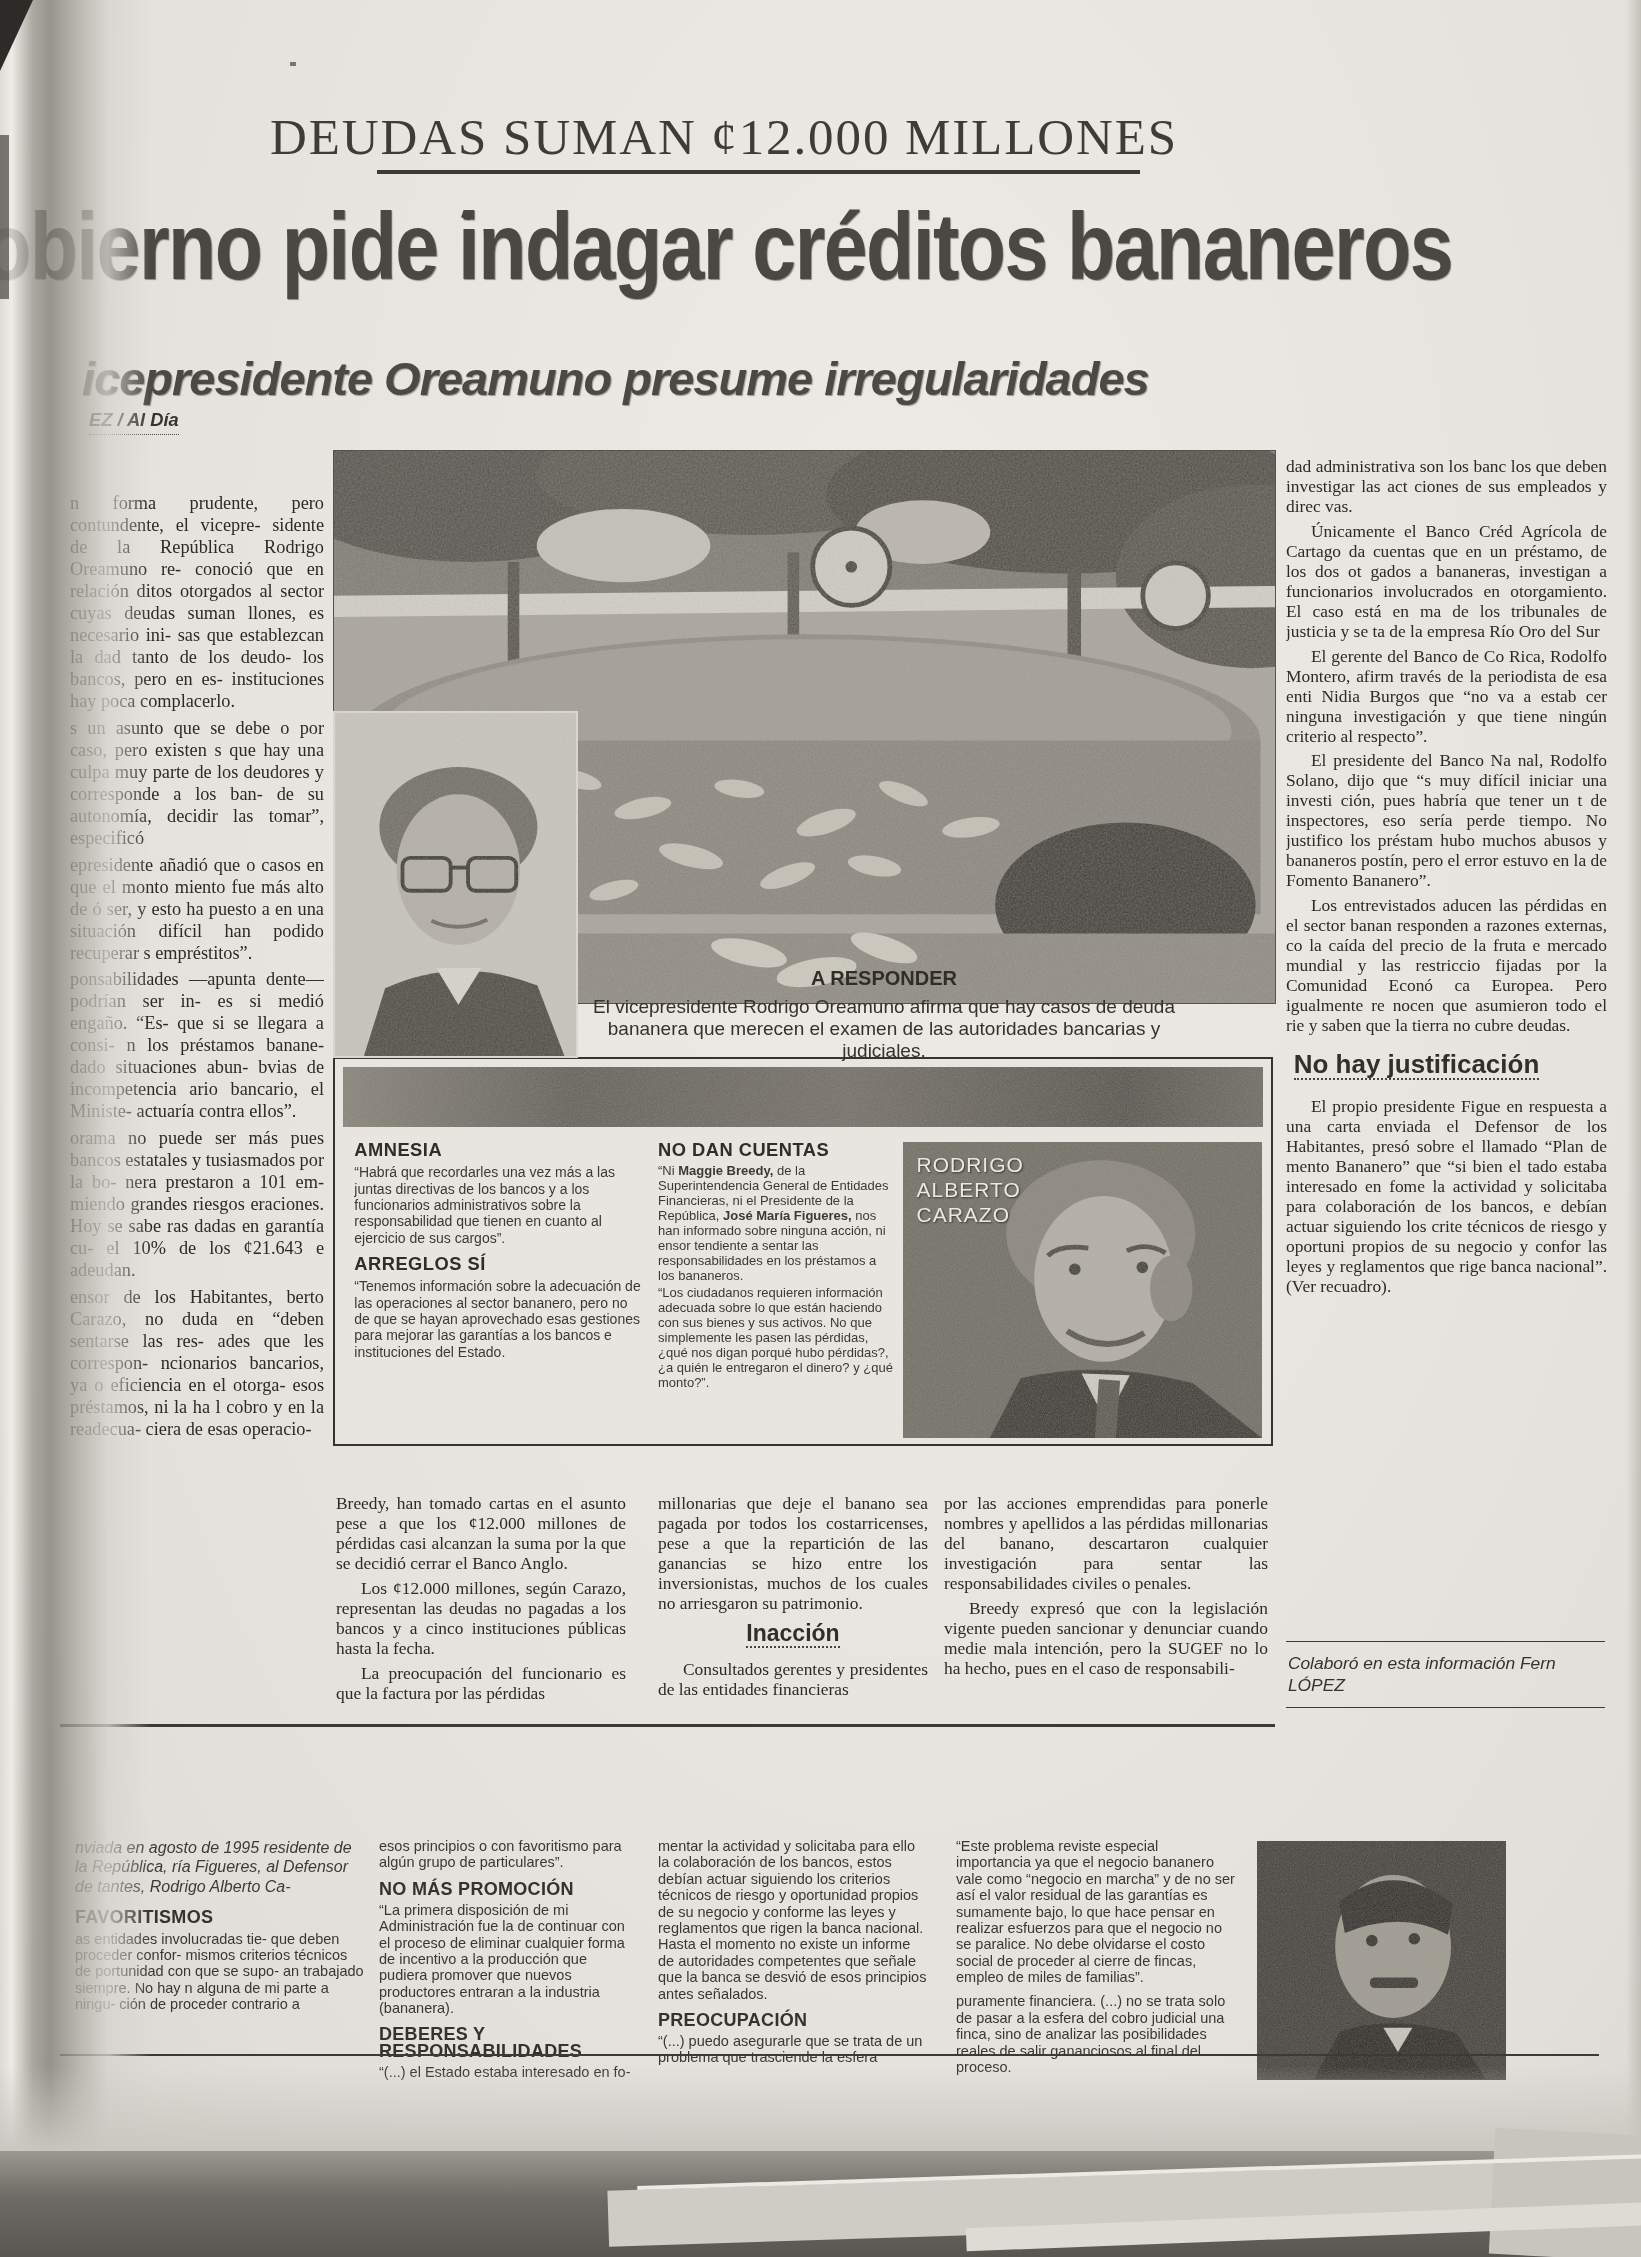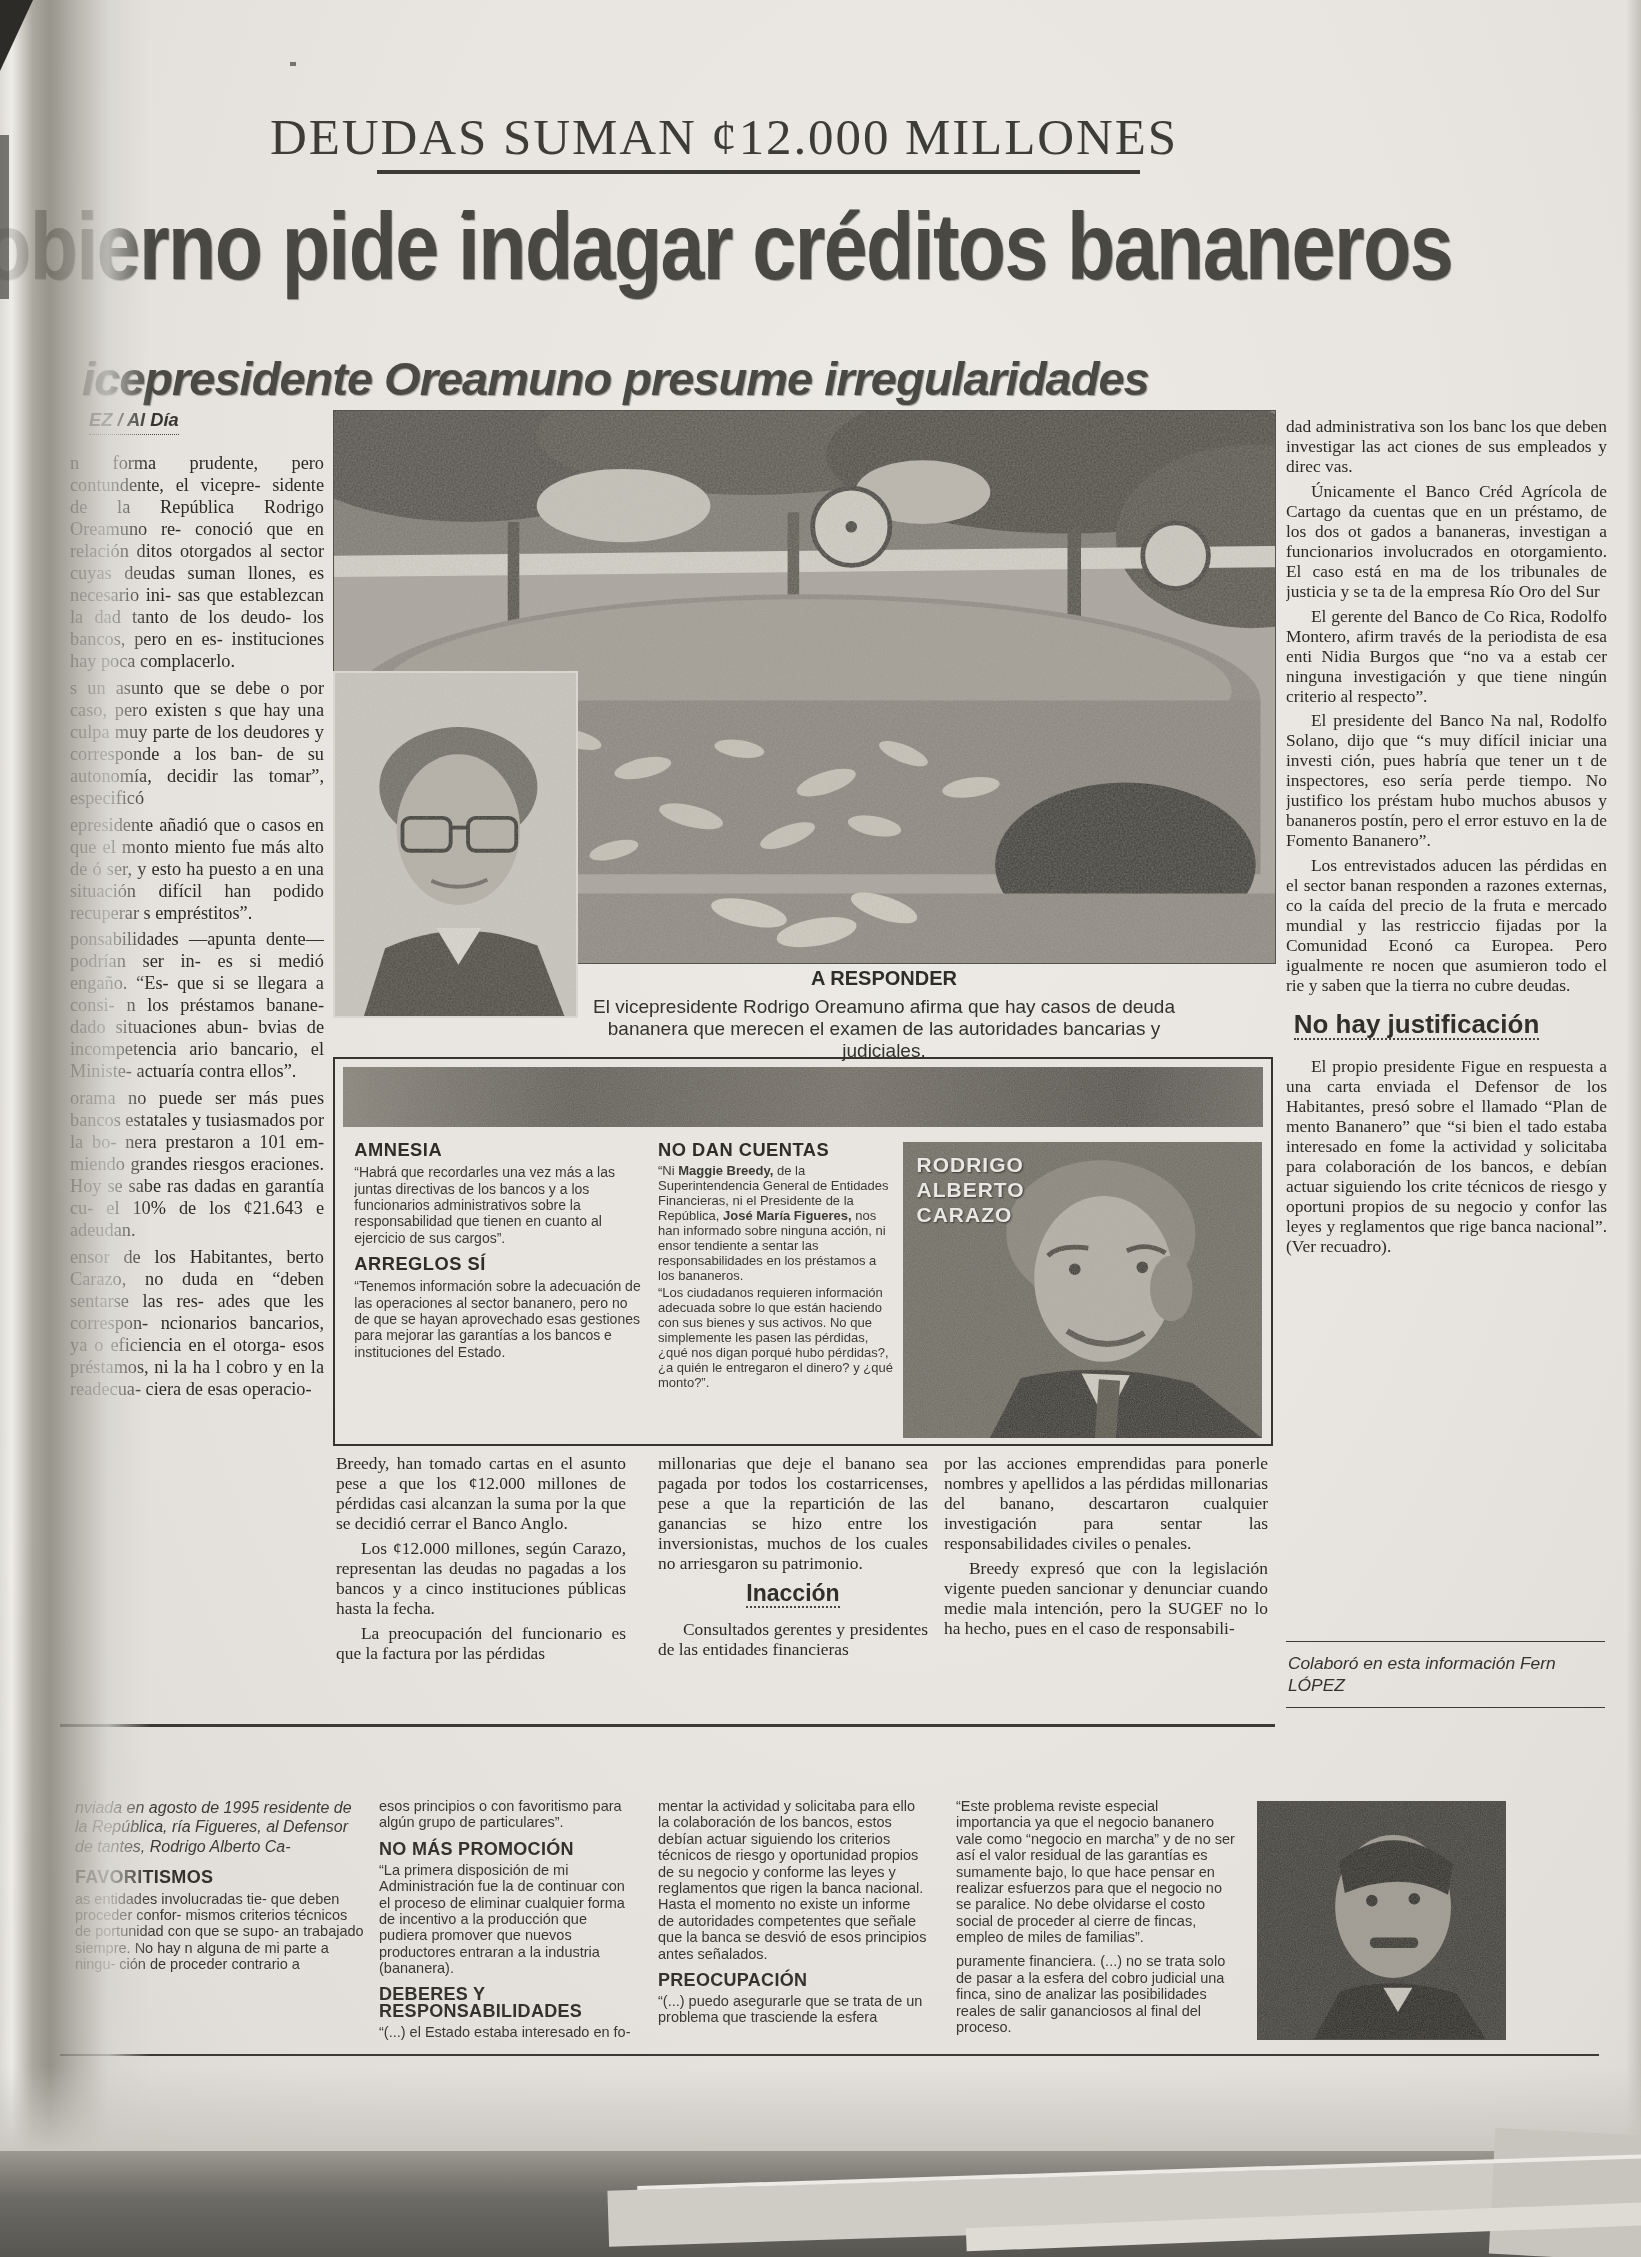--- a/index.html
+++ b/index.html
@@ -1,21 +1,21 @@
 <!DOCTYPE html>
 <html><head>
 <meta charset="utf-8">
 <style>
   html,body{margin:0;padding:0;background:#555;}
   #page{position:relative;width:1641px;height:2257px;overflow:hidden;
         background:radial-gradient(ellipse at 55% 30%, #edebe6 0%, #e8e5e0 45%, #e2dfda 78%, #d6d3cd 100%);
         font-family:"Liberation Serif",serif;color:#2b2a26;}
   .abs{position:absolute;}
   .serif{font-family:"Liberation Serif",serif;}
-  .cut{overflow:hidden;}
+  .cut{overflow:hidden;margin-top:40px;}
   .col{text-align:justify;}
   .col p{margin:0 0 4.8px 0;}
   .ind{text-indent:25px;}
 
   #kicker{left:241px;top:108px;width:966px;text-align:center;font-size:51px;letter-spacing:1.9px;
           color:#3d3c37;filter:blur(0.3px);}
   #kicker-underline{left:377px;top:170px;width:763px;height:3.9px;background:#3b3a36;}
   #headline{left:-17.4px;top:193px;margin:0;font-family:"Liberation Sans",sans-serif;font-weight:bold;
             font-size:94px;letter-spacing:-1.9px;white-space:nowrap;color:#4a4843;
             transform:scaleX(.84);transform-origin:left top;filter:blur(0.5px);
@@ -49,21 +49,21 @@
               text-shadow:1.9px 1.9px 0 rgba(40,40,36,.65), 0 0 4.8px rgba(255,255,255,.25);}
   .box-h{font-family:"Liberation Sans",sans-serif;font-weight:bold;font-size:18.3px;color:#2e2d29;
          margin:0 0 5.8px 0;letter-spacing:0.5px;}
   .bcol{position:absolute;top:83px;font-family:"Liberation Sans",sans-serif;color:#3a3934;text-align:left;}
   #bcol1{left:19.3px;width:290px;font-size:14px;line-height:16.4px;height:295px;overflow:hidden;}
   #bcol1 p{margin:0 0 9.7px 0;}
   #bcol2{left:323px;width:235px;font-size:13px;line-height:15px;height:295px;overflow:hidden;}
   #bcol2 p{margin:0 0 1.9px 0;}
   #box-photo{position:absolute;left:568px;top:83px;width:359px;height:296px;background:#6e6b62;overflow:hidden;}
   #box-photo .photo-label{position:absolute;left:13.5px;top:9.7px;font-family:"Liberation Sans",sans-serif;
-          font-weight:bold;font-size:21px;line-height:25px;color:#eae8e2;letter-spacing:1px;
+          font-weight:normal;font-size:21px;line-height:25px;color:#eae8e2;letter-spacing:1px;
           text-shadow:1px 1px 1.9px #3b3a35;}
 
   .midcol{top:1453px;height:259px;font-size:17.4px;line-height:20px;}
   #midcol1{left:336px;width:290px;}
   #midcol2{left:658px;width:270px;}
   #midcol3{left:944px;width:324px;}
   #inaccion{text-align:center;margin:9.7px 0 11.6px 0;}
   #inaccion span{font-family:"Liberation Sans",sans-serif;font-weight:bold;font-size:23px;color:#2f2e29;
                  border-bottom:2.9px dotted #45443f;padding-bottom:2.9px;display:inline-block;}
 

